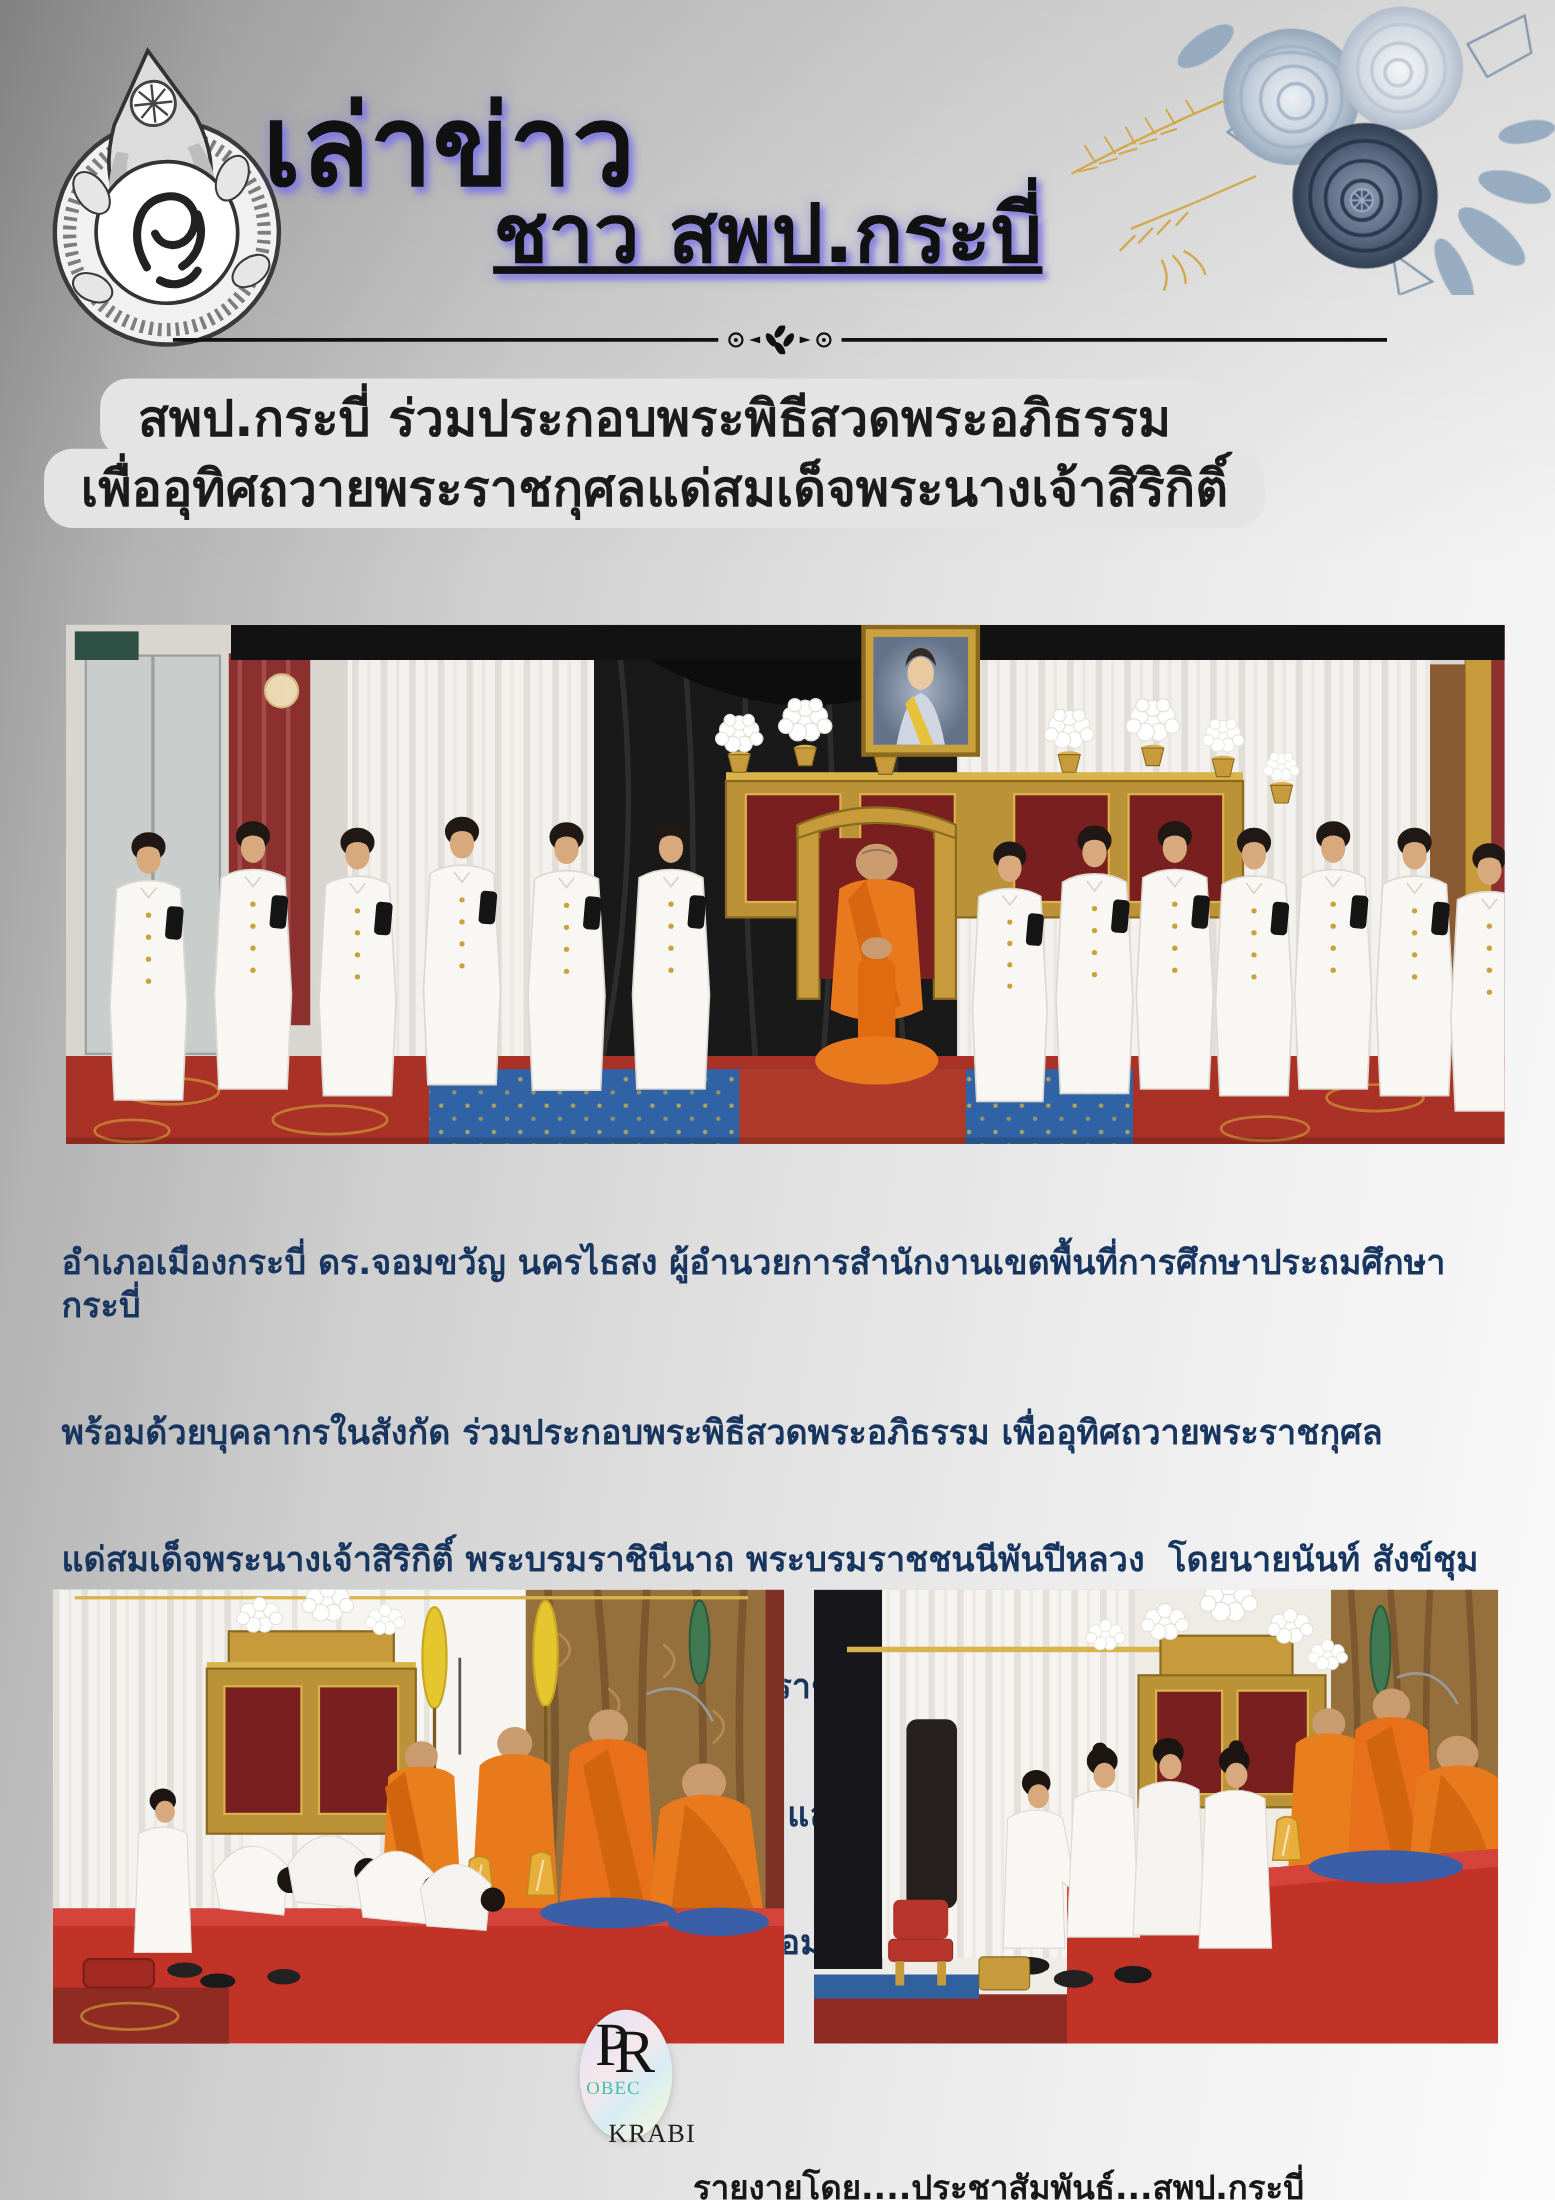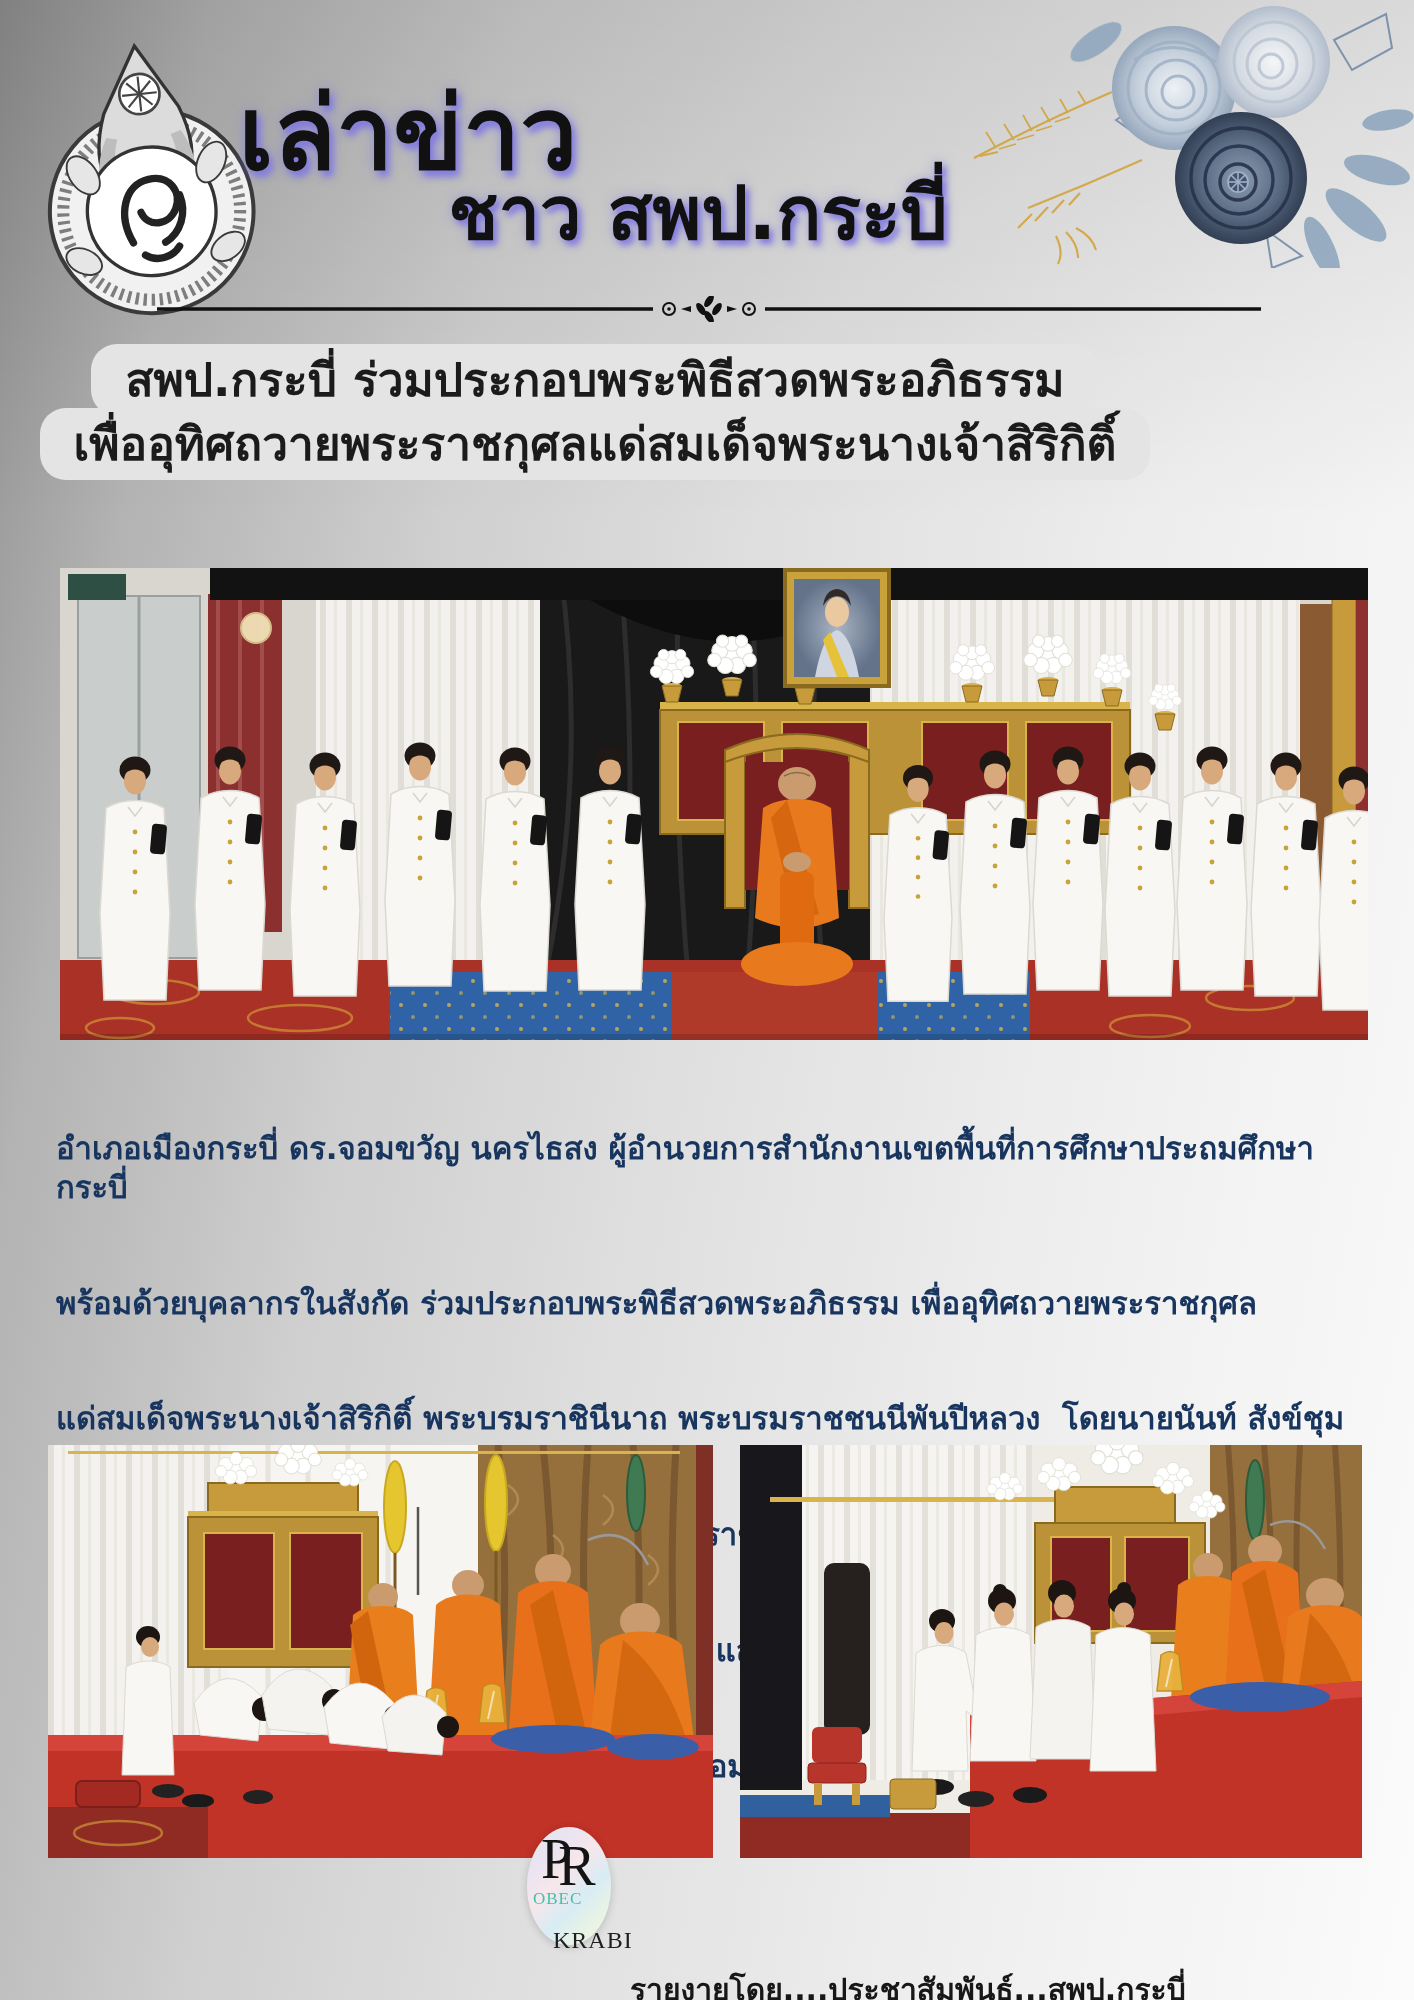--- a/index.html
+++ b/index.html
@@ -8,21 +8,21 @@
     background:linear-gradient(100deg,#8f8f8f 0%,#b3b3b3 12%,#cfcfcf 30%,#e0e0e0 50%,#eeeeee 72%,#fbfbfb 100%);}
   .page::before{content:"";position:absolute;inset:0;
     background:linear-gradient(180deg,rgba(0,0,0,.10) 0%,rgba(0,0,0,0) 26%);pointer-events:none;}
   .abs{position:absolute;}
 
   
   .emblem{left:14px;top:40px;width:268px;height:272px;transform:rotate(-6deg);}
   .title{left:218px;top:48px;width:380px;text-align:center;font-size:102px;font-weight:bold;color:#111;
     text-shadow:4px 6px 7px rgba(128,120,226,.95),0 0 14px rgba(128,120,226,.55);line-height:120px;margin-top:26px;}
   .subtitle{left:368px;top:168px;width:660px;text-align:center;font-size:74px;font-weight:bold;color:#111;
-    text-shadow:4px 5px 6px rgba(128,120,226,.95),0 0 12px rgba(128,120,226,.5);line-height:90px;}
+    text-shadow:4px 5px 6px rgba(128,120,226,.95),0 0 12px rgba(128,120,226,.5);line-height:90px;text-decoration:underline;}
   .corner-flowers{right:0;top:0;width:478px;height:268px;}
   .divider{left:157px;top:296px;width:1104px;height:26px;}
 
   
   .headline{left:0;top:352px;width:1190px;text-align:center;line-height:0;}
   .headline .hl{display:inline-block;background:#e4e4e4;border-radius:26px;padding:0 34px;
     font-size:46px;font-weight:bold;color:#1b1b1b;line-height:72px;margin-top:-8px;white-space:nowrap;}
 
   
   .photo{background:#ddd;overflow:hidden;}

